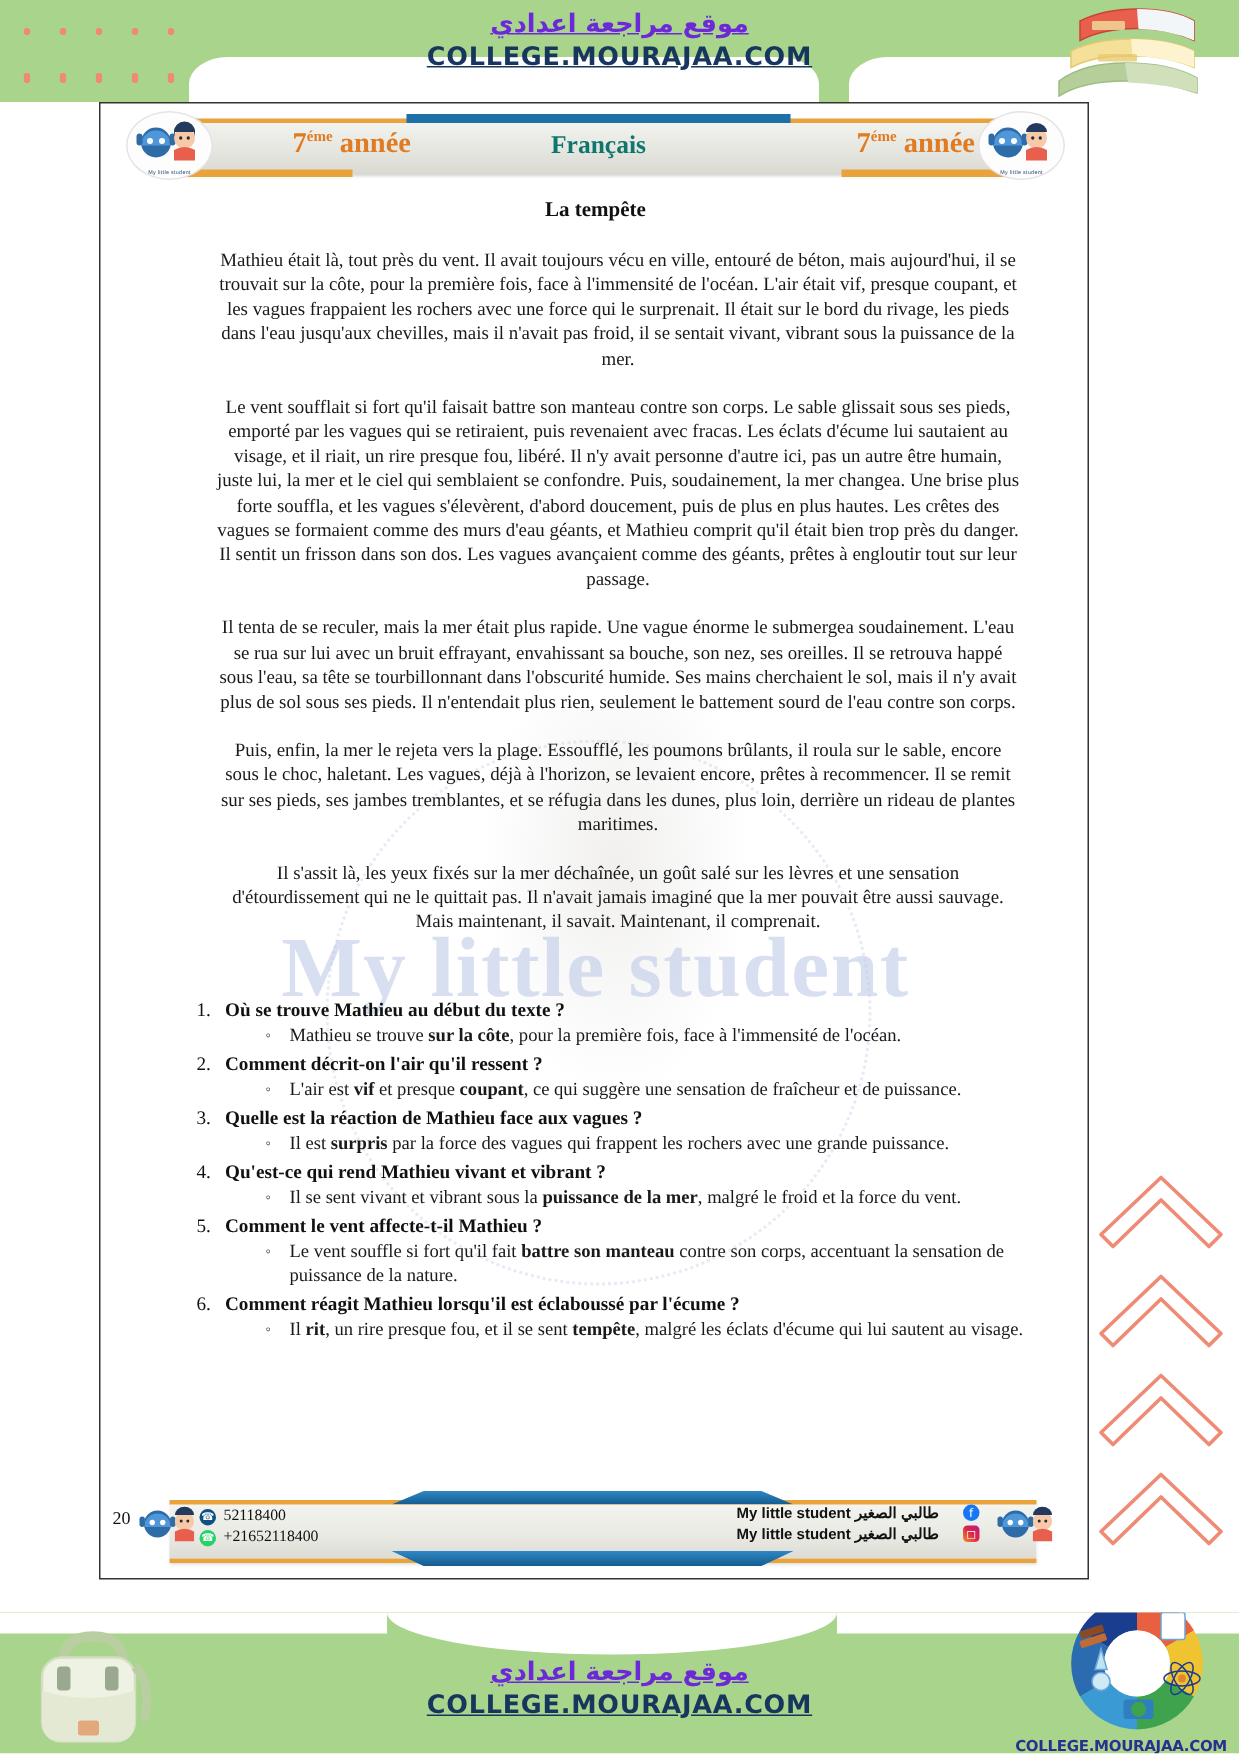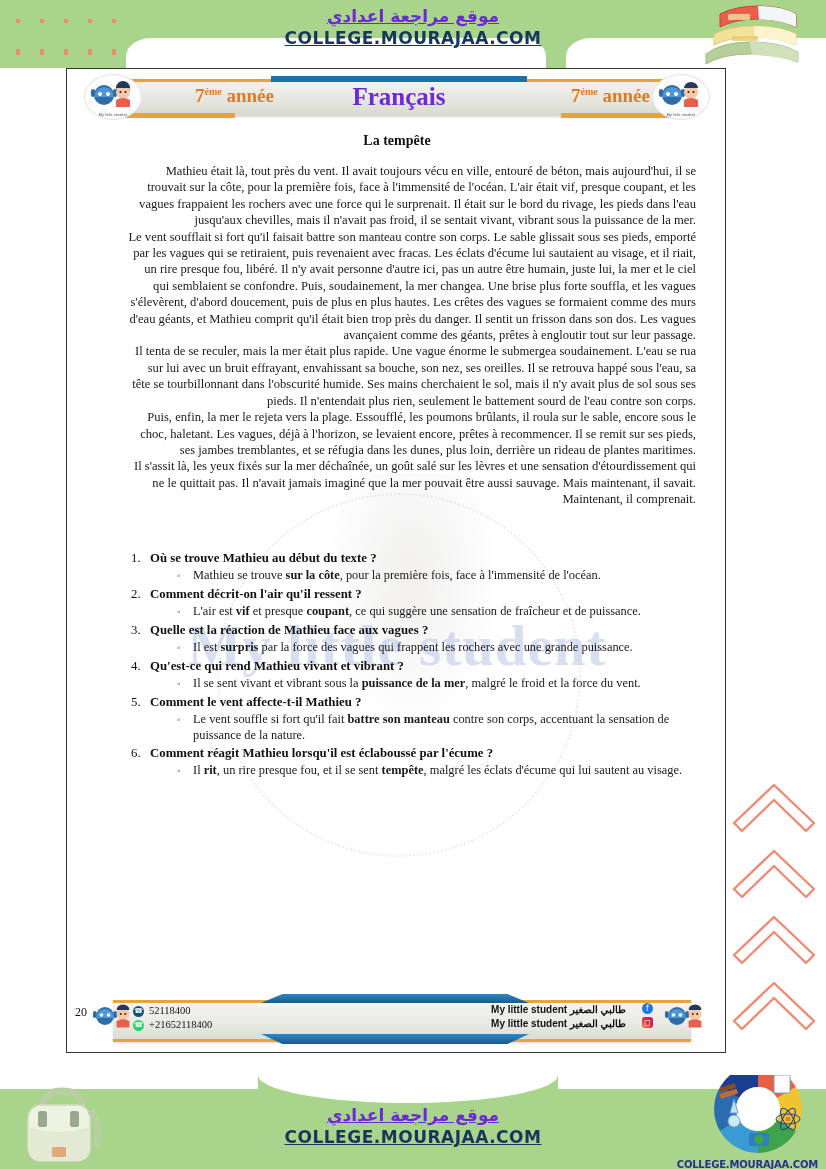--- a/index.html
+++ b/index.html
@@ -175,23 +175,23 @@
     font-weight: bold;
     line-height: 16px;
     letter-spacing: .3px;
   }
   .hdr-title {
     position: absolute;
     left: 197px; top: 9px;
     width: 262px;
     text-align: center;
     font-family: "Liberation Serif", serif;
-    font-size: 25px;
-    font-weight: bold;
-    color: #6d28d9;
+    font-size: 17px;
+    font-weight: bold;
+    color: #0f766e;
     z-index: 5;
     line-height: 29px;
   }
   .grade {
     position: absolute;
     top: 12px;
     font-family: "Liberation Serif", serif;
     font-weight: bold;
     color: #e07b22;
     font-size: 19px;
@@ -230,26 +230,26 @@
     z-index: 3;
   }
 
   
   .body-text {
     position: relative;
     margin: 14px 27px 0 57px;
     z-index: 2;
   }
   .body-text p {
-    margin: 0;
+    margin: 16px;
     font-family: "Liberation Serif", serif;
     font-size: 12.6px;
     line-height: 16.4px;
     color: #1a1a1a;
-    text-align: right;
+    text-align: center;
   }
 
   
   .questions {
     position: relative;
     margin: 42px 24px 0 60px;
     z-index: 2;
   }
   .q-item { margin-bottom: 2px; }
   .q-line {

